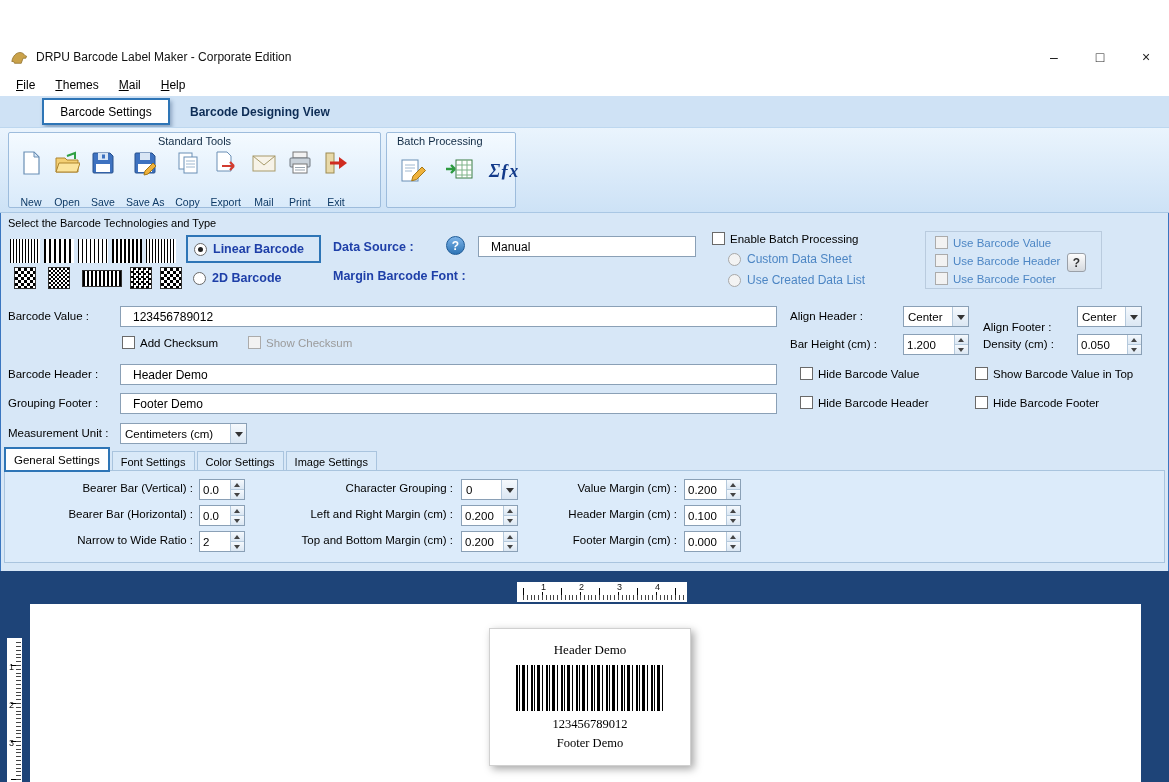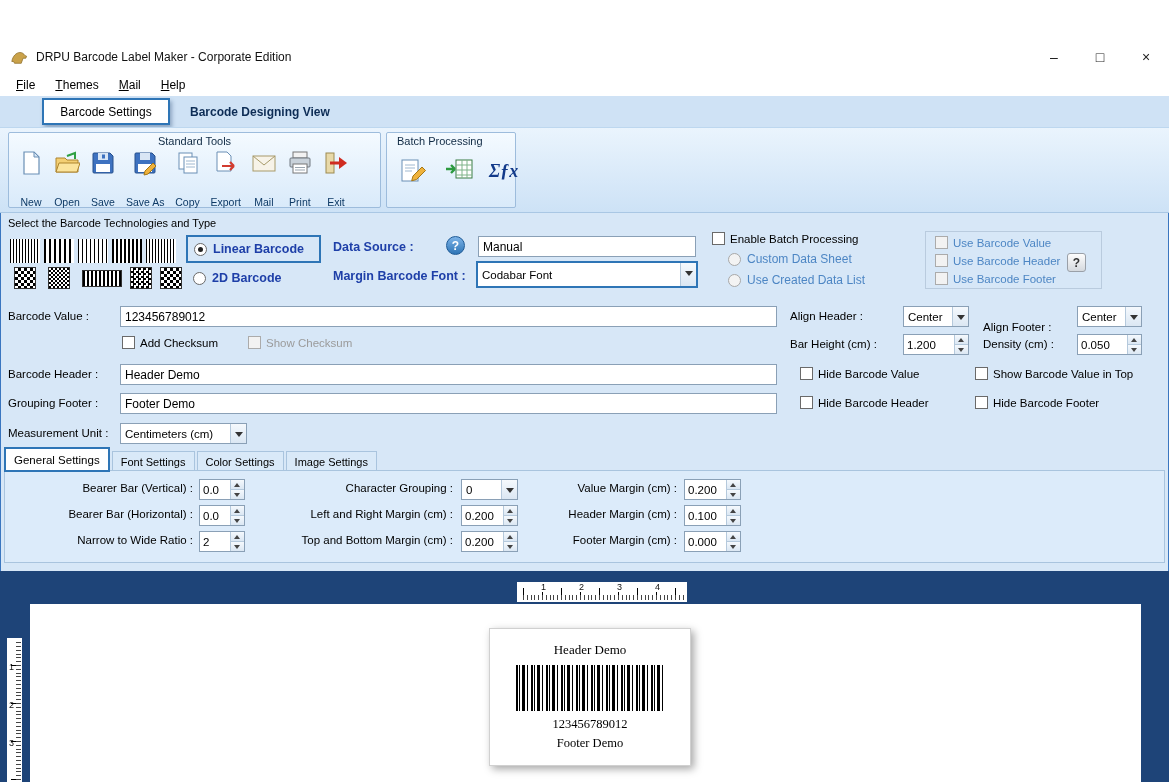--- a/index.html
+++ b/index.html
@@ -45,21 +45,21 @@
   .dm-thumb { position:absolute; background:repeating-conic-gradient(#000 0% 25%, #fff 0% 50%); background-size:6px 6px; border:1px solid #333; }
   .linear-box { position:absolute; left:186px; top:4px; width:135px; height:28px; border:2px solid #2e75b6; display:flex; align-items:center; padding-left:6px; }
   .rad { display:inline-flex; align-items:center; gap:6px; cursor:pointer; }
   .rad .circ { width:13px; height:13px; border-radius:50%; border:1px solid #6a6a6a; background:#fff; position:relative; flex:0 0 auto; }
   .rad.checked .circ::after { content:""; position:absolute; left:3px; top:3px; width:5px; height:5px; border-radius:50%; background:#222; }
   .rad.dis .circ { border-color:#a8a8a8; background:#f3f3f3; }
   .blue-bold { color:#1e3fa8; font-weight:bold; font-size:12.5px; white-space:nowrap; }
   .bluetxt { color:#4d86c4; font-size:11.5px; white-space:nowrap; }
   .helpbtn { position:absolute; width:19px; height:19px; border-radius:50%; background:linear-gradient(#7cb3e8,#2e75b6); border:1px solid #1d5a96; color:#fff; font-weight:bold; display:flex; align-items:center; justify-content:center; font-size:12px; cursor:pointer; }
   .helpbtn.grey { border-radius:3px; background:linear-gradient(#fdfdfd,#d5d9de); border:1px solid #9aa0a8; color:#333; }
-  .tin { position:absolute; height:21px; border:1px solid #8aa0b6; background:#fff; font:12px "Liberation Sans", sans-serif; padding:0 4px; }
+  .tin { position:absolute; height:21px; border:1px solid #8aa0b6; background:#fff; font:12px "Liberation Sans", sans-serif; padding:0 12px; }
   .fontbox { position:absolute; left:476px; top:30px; width:222px; height:27px; border:2px solid #2e75b6; background:#fff; }
   .batch-groupbox { position:absolute; left:925px; top:0; width:177px; height:58px; border:1px solid #b9cbde; }
 
   
   .chk { position:absolute; display:flex; align-items:center; gap:5px; font-size:11.5px; cursor:pointer; white-space:nowrap;text-align:right; }
   .chk .box { width:13px; height:13px; border:1px solid #6a6a6a; background:#fff; flex:0 0 auto; }
   .chk.dis .box { border-color:#ababab; background:#f2f2f2; }
   .chk.dis .ctext { color:#9b9b9b; }
 
   
@@ -266,26 +266,20 @@
     <span class="rad abs" style="left:193px;top:40px;">
       <i class="circ"></i>
       <b class="blue-bold">2D Barcode</b>
     </span>
 
     <span class="blue-bold abs" style="left:333px;top:9px;">Data Source :</span>
     <span class="helpbtn" style="left:446px;top:5px;">?</span>
     <input class="tin" style="left: 478px; top: 5px; width: 218px;" value="Manual">
 
     <span class="blue-bold abs" style="left:333px;top:38px;">Margin Barcode Font :</span>
-    <div class="fontbox">
-      <div class="combo noborder" style="position:relative;left:0;top:0;width:100%;">
-        <span class="combo-val">Codabar Font</span>
-        <span class="combo-btn"></span>
-      </div>
-    </div>
 
     <label class="chk" style="left:712px;top:1px;">
       <span class="box"></span>
       <span class="ctext">Enable Batch Processing</span>
     </label>
     <span class="rad dis abs" style="left:728px;top:21px;">
       <i class="circ"></i>
       <span class="bluetxt" style="font-size:12px;">Custom Data Sheet</span>
     </span>
     <span class="rad dis abs" style="left:728px;top:42px;">

